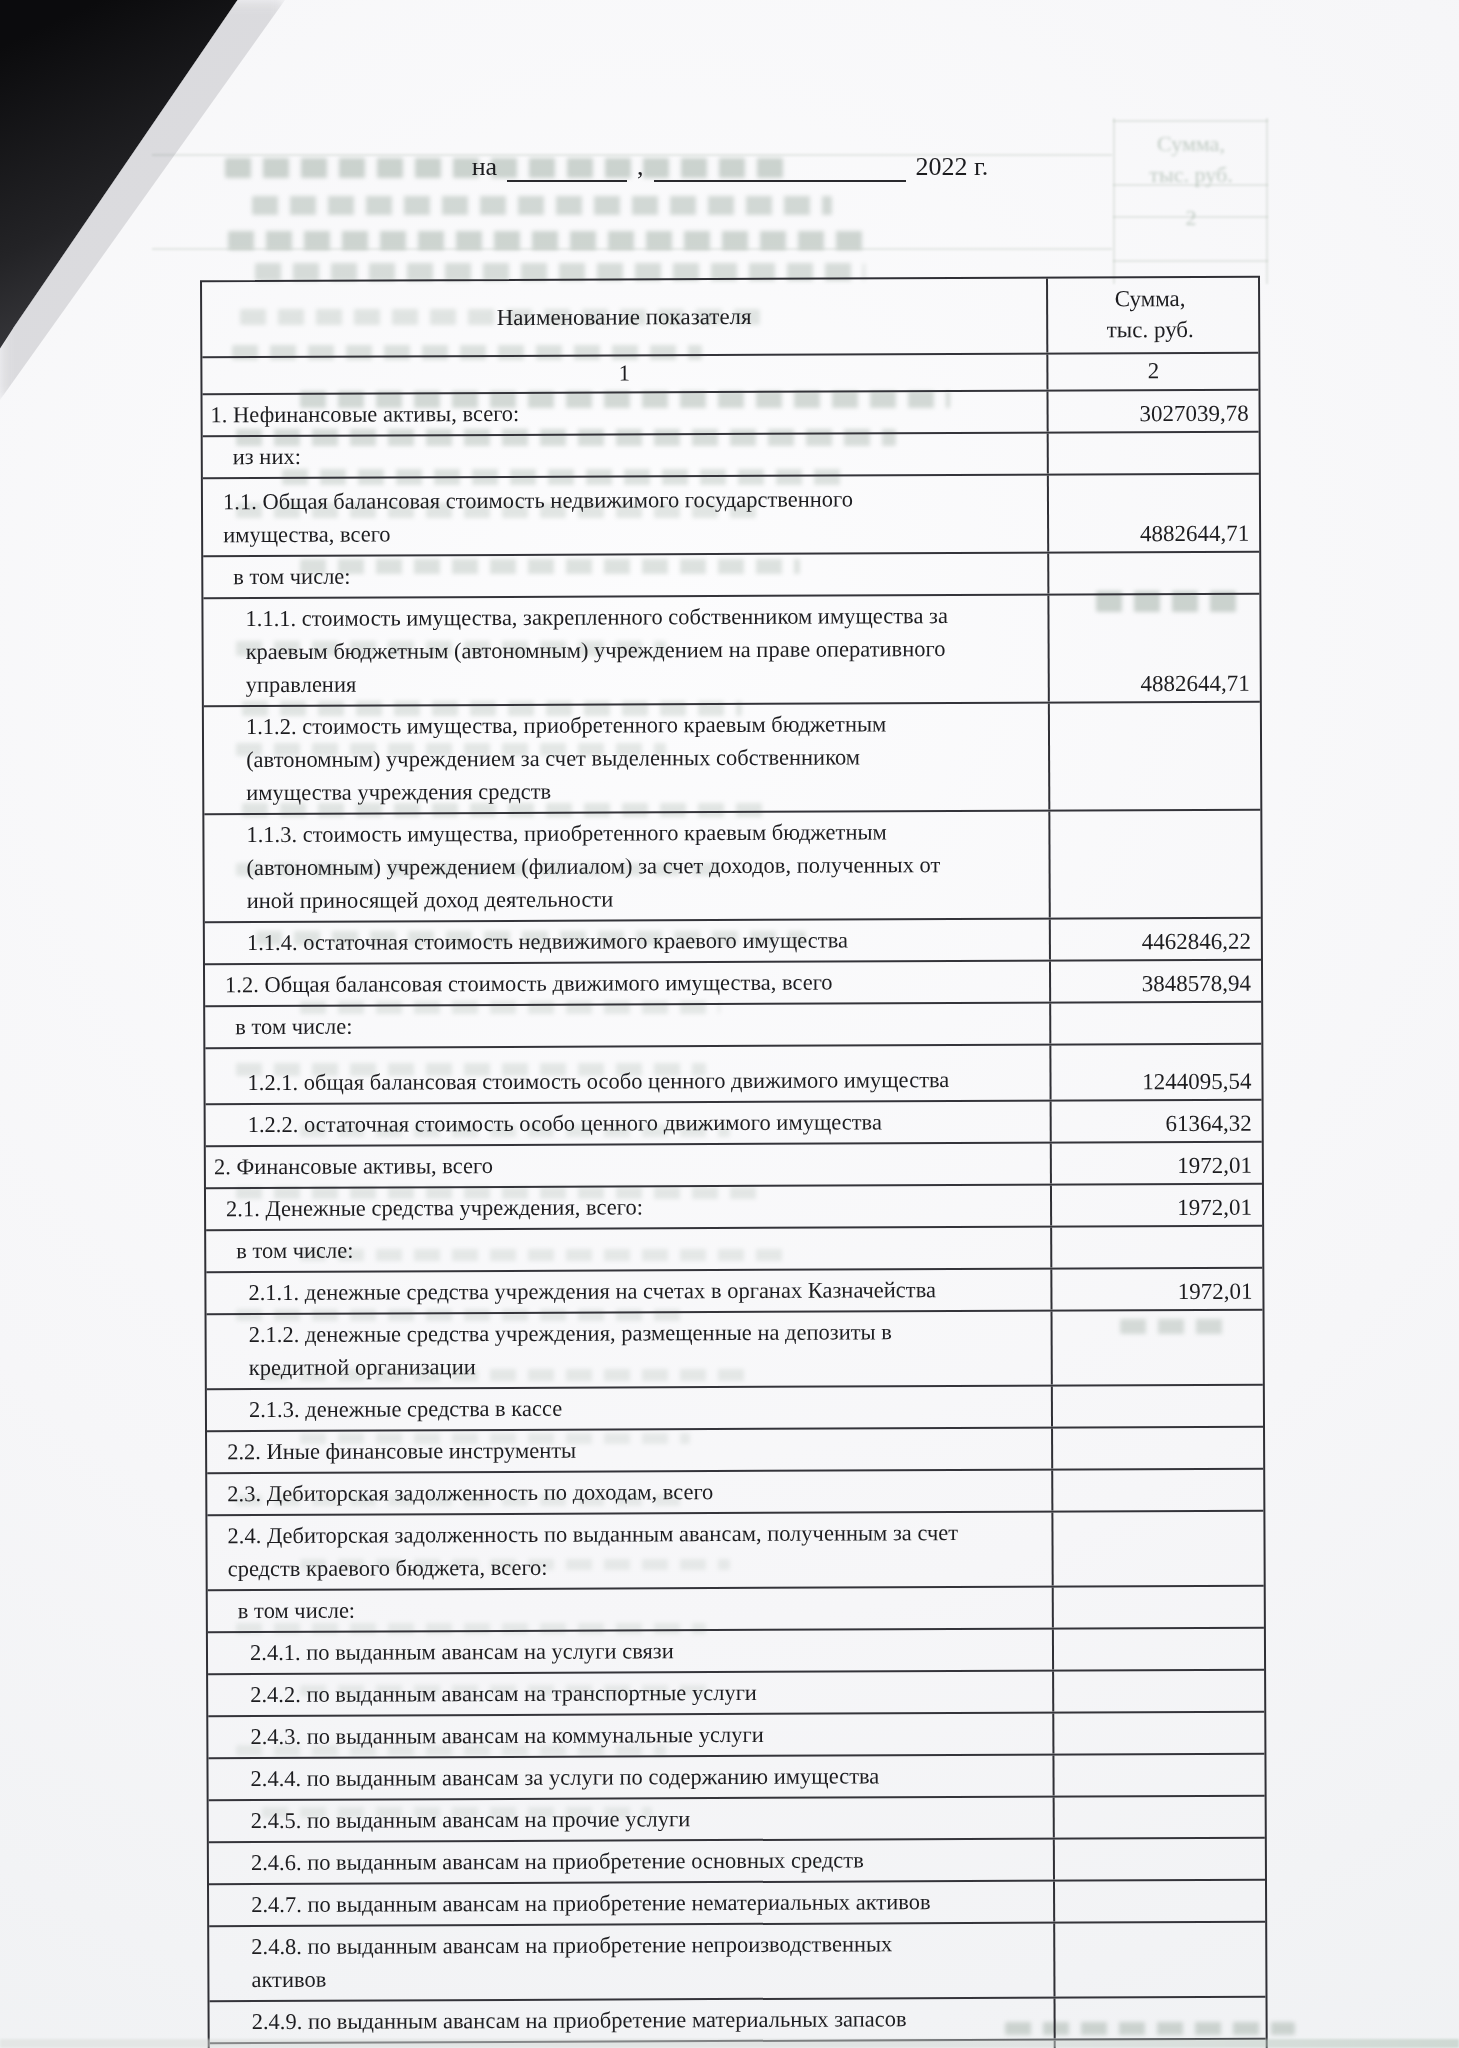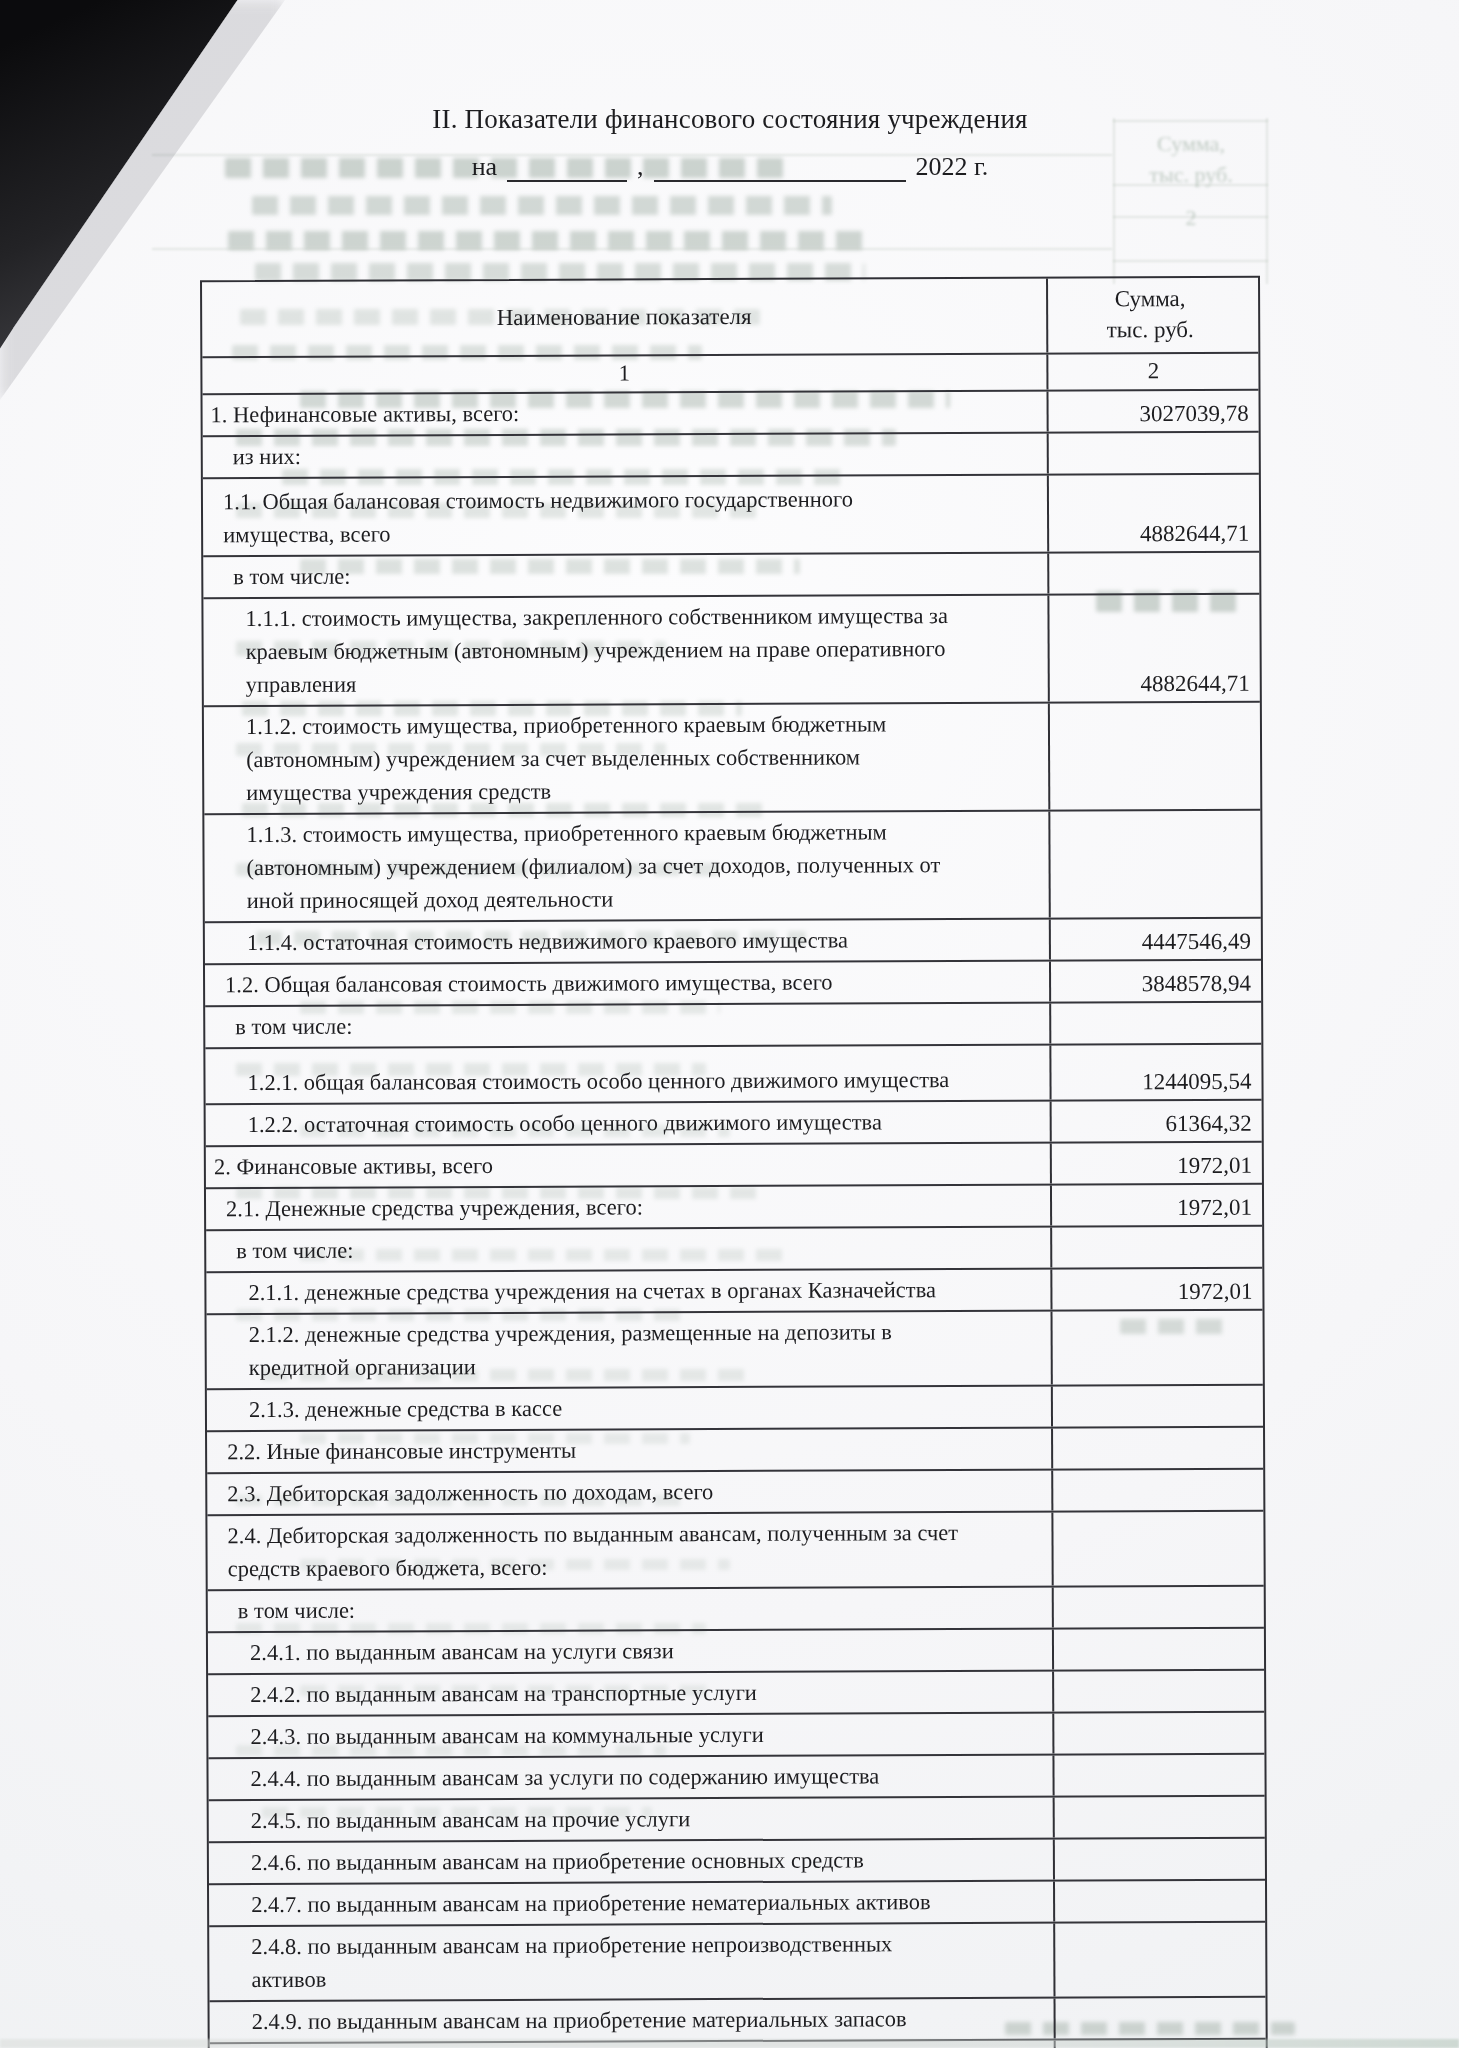--- a/index.html
+++ b/index.html
@@ -111,21 +111,20 @@
       <div class="ghost-solid" style="left: 1266px; top: 118px; width: 2px; height: 166px;"></div>
       <div class="ghost-solid" style="left: 1113px; top: 120px; width: 155px; height: 2px;"></div>
       <div class="ghost-solid" style="left: 1113px; top: 184px; width: 155px; height: 2px;"></div>
       <div class="ghost-solid" style="left: 1113px; top: 216px; width: 155px; height: 2px;"></div>
       <div class="ghost-solid" style="left: 1113px; top: 260px; width: 155px; height: 2px;"></div>
       <div class="ghost-solid" style="left: 152px; top: 154px; width: 960px; height: 2px;"></div>
       <div class="ghost-solid" style="left: 152px; top: 248px; width: 960px; height: 2px;"></div>
     </div>
 
   <div class="doc">
-    <h1 class="title">II. Показатели финансового состояния учреждения</h1>
 
     <div class="date-line">
       <span>на</span>
       <span class="blank b1"></span>
       <span>,</span>
       <span class="blank b2"></span>
       <span>2022 г.</span>
     </div>
 
     <div class="fintable">
@@ -161,21 +160,21 @@
 (автономным) учреждением за счет выделенных собственником
 имущества учреждения средств</div>
             <div class="cell-value"></div>
           </div><div class="trow" style="min-height: 100px;">
             <div class="cell-label ind2">1.1.3. стоимость имущества, приобретенного краевым бюджетным
 (автономным) учреждением (филиалом) за  счет доходов, полученных от
 иной приносящей доход деятельности</div>
             <div class="cell-value"></div>
           </div><div class="trow" style="min-height: 30px;">
             <div class="cell-label ind2">1.1.4. остаточная стоимость недвижимого краевого имущества</div>
-            <div class="cell-value">4447546,49</div>
+            <div class="cell-value">4462846,22</div>
           </div><div class="trow" style="min-height: 30px;">
             <div class="cell-label ind1">1.2. Общая балансовая стоимость движимого имущества, всего</div>
             <div class="cell-value">3848578,94</div>
           </div><div class="trow" style="min-height: 31px;">
             <div class="cell-label indsub">в том числе:</div>
             <div class="cell-value"></div>
           </div><div class="trow" style="min-height: 56px;">
             <div class="cell-label ind2">1.2.1. общая балансовая стоимость особо ценного движимого имущества</div>
             <div class="cell-value">1244095,54</div>
           </div><div class="trow" style="min-height: 42px;">

